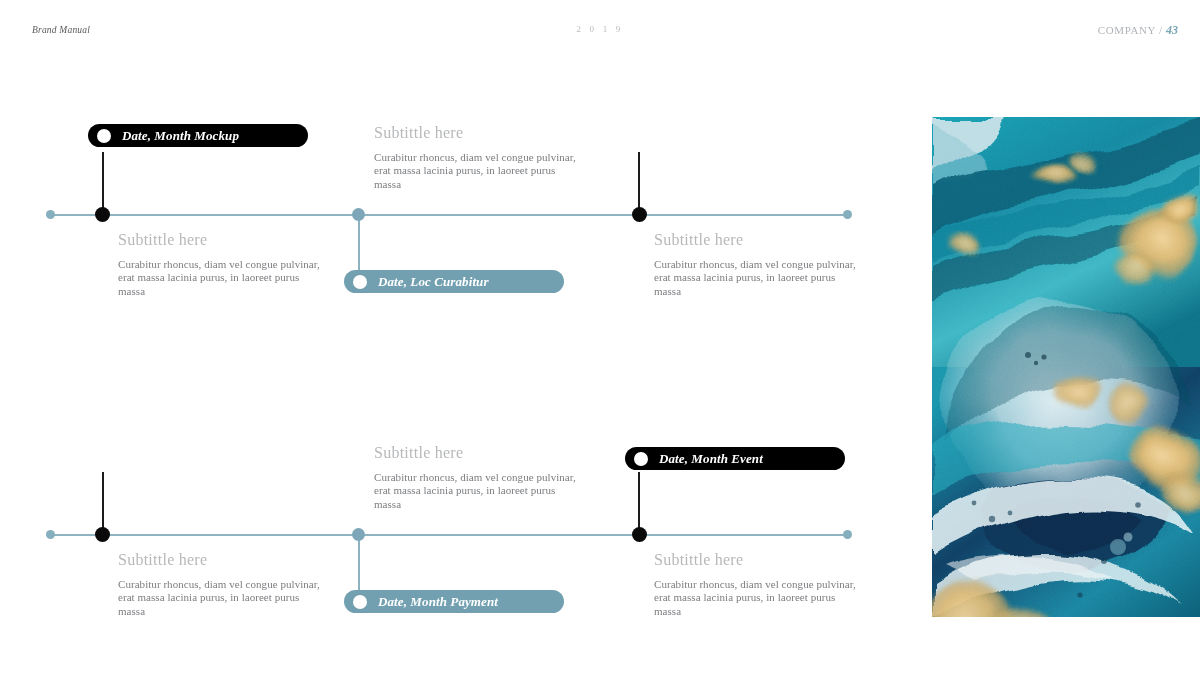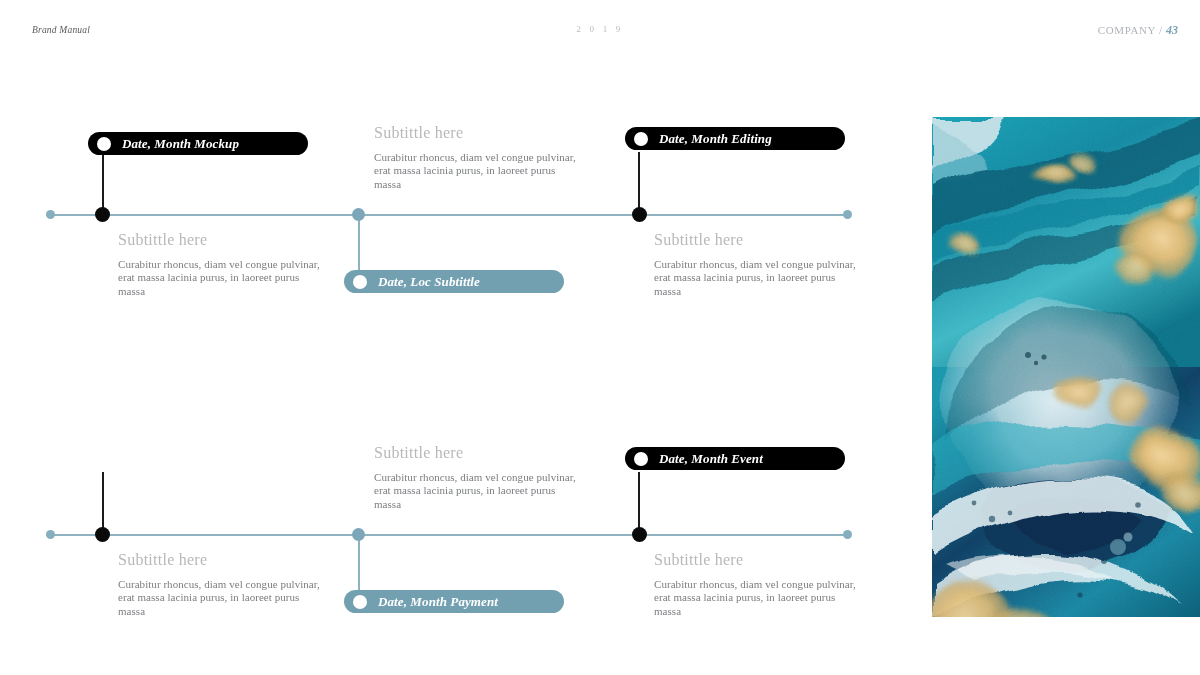--- a/index.html
+++ b/index.html
@@ -178,46 +178,42 @@
 <div class="timeline-area">
 
   <div class="tl-row row-top">
 
     <div class="axis"></div>
     <div class="axis-cap cap-left"></div>
     <div class="axis-cap cap-right"></div>
 
     <div class="connector conn-black" style="left:102px; top:52px; height:62px;"></div>
     <div class="node node-black" style="left:95px;"></div>
-    <div class="pill pill-dark" style="left:88px; top:32px;">
+    <div class="pill pill-dark" style="left:88px; top:24px;">
       <span class="pill-dot"></span>
       <span class="pill-label">Date, Month Mockup</span>
     </div>
     <div class="txt-block" style="left:118px; top:131px;">
       <div class="txt-sub">Subtittle here</div>
       <div class="txt-body">Curabitur rhoncus, diam vel congue pulvinar, erat massa lacinia purus, in laoreet purus massa</div>
     </div>
 
     <div class="connector conn-blue" style="left:358px; top:114px; height:68px;"></div>
     <div class="node node-blue" style="left:352px;"></div>
     <div class="pill pill-blue" style="left:344px; top:170px;">
       <span class="pill-dot"></span>
-      <span class="pill-label">Date, Loc Subtittle</span>
+      <span class="pill-label">Date, Loc Curabitur</span>
     </div>
     <div class="txt-block" style="left:374px; top:24px;">
       <div class="txt-sub">Subtittle here</div>
       <div class="txt-body">Curabitur rhoncus, diam vel congue pulvinar, erat massa lacinia purus, in laoreet purus massa</div>
     </div>
 
     <div class="connector conn-black" style="left:638px; top:52px; height:62px;"></div>
     <div class="node node-black" style="left:632px;"></div>
-    <div class="pill pill-dark" style="left:625px; top:27px;">
-      <span class="pill-dot"></span>
-      <span class="pill-label">Date, Month Editing</span>
-    </div>
     <div class="txt-block" style="left:654px; top:131px;">
       <div class="txt-sub">Subtittle here</div>
       <div class="txt-body">Curabitur rhoncus, diam vel congue pulvinar, erat massa lacinia purus, in laoreet purus massa</div>
     </div>
   </div>
 
   <div class="tl-row row-bottom">
 
     <div class="axis"></div>
     <div class="axis-cap cap-left"></div>

